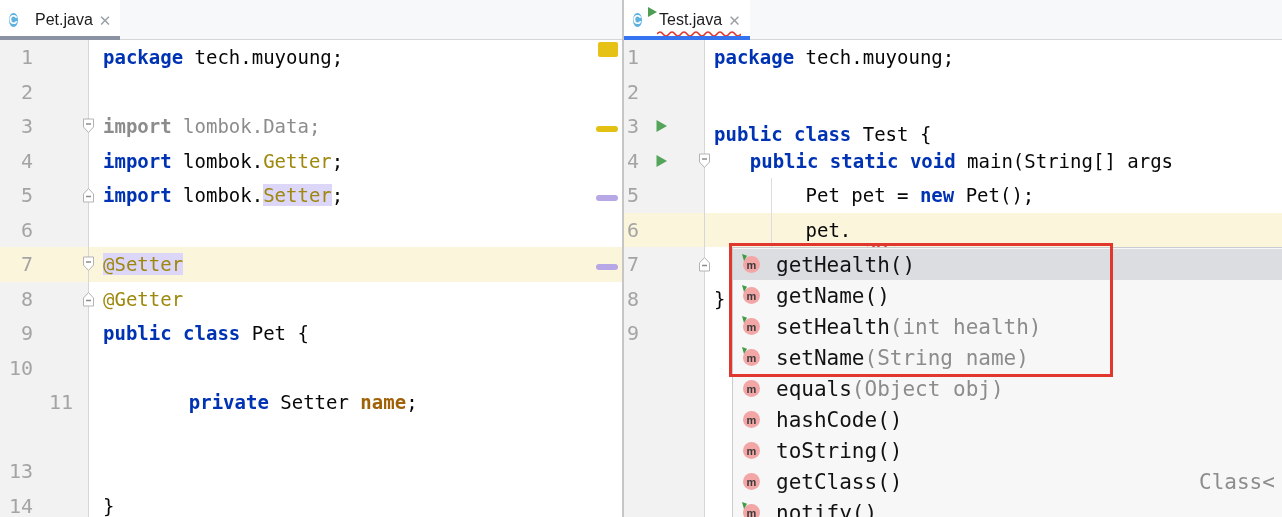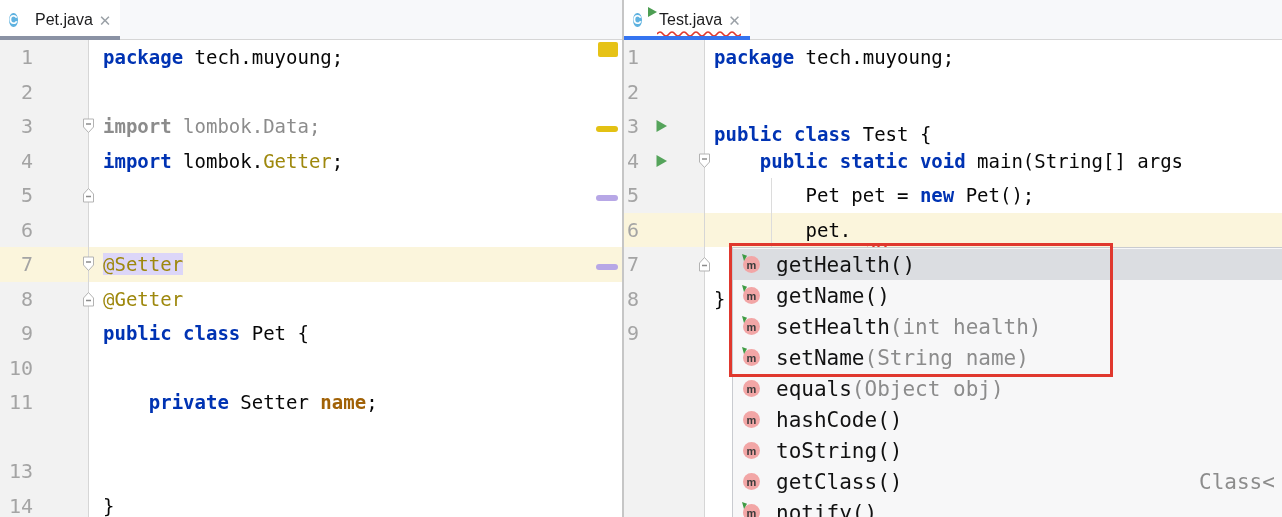--- a/index.html
+++ b/index.html
@@ -100,33 +100,33 @@
     <div class="row" style="top: 0px;"><span class="lnum" style="width: 33px;">1</span><span class="codetext" style="left: 103px;"><span class="tk-kw">package</span><span class="tk-pl"> tech.muyoung;</span></span></div>
         <div class="row" style="top: 34.5px;"><span class="lnum" style="width: 33px;">2</span></div>
         <div class="row" style="top: 69px;"><span class="lnum" style="width: 33px;">3</span><span class="gicon" style="left: 81px;"><svg width="15" height="17" viewBox="0 0 15 17">
               <path d="M2.5 1.5 h10 v8 l-5 5.5 l-5 -5.5 z" fill="#ffffff" stroke="#b3b3b3"></path>
               <path d="M5 6.5 h5" stroke="#8c8c8c" stroke-width="1.4"></path>
             </svg></span><span class="codetext" style="left: 103px;"><span class="tk-grb">import</span><span class="tk-gr"> lombok.Data;</span></span></div>
         <div class="row" style="top: 103.5px;"><span class="lnum" style="width: 33px;">4</span><span class="codetext" style="left: 103px;"><span class="tk-kw">import</span><span class="tk-pl"> lombok.</span><span class="tk-an">Getter</span><span class="tk-pl">;</span></span></div>
         <div class="row" style="top: 138px;"><span class="lnum" style="width: 33px;">5</span><span class="gicon" style="left: 81px;"><svg width="15" height="17" viewBox="0 0 15 17">
               <path d="M7.5 2 l5 5.5 v8 h-10 v-8 z" fill="#ffffff" stroke="#b3b3b3"></path>
               <path d="M5 10 h5" stroke="#8c8c8c" stroke-width="1.4"></path>
-            </svg></span></div>
+            </svg></span><span class="codetext" style="left: 103px;"><span class="tk-kw">import</span><span class="tk-pl"> lombok.</span><span class="tk-anh">Setter</span><span class="tk-pl">;</span></span></div>
         <div class="row" style="top: 172.5px;"><span class="lnum" style="width: 33px;">6</span></div>
         <div class="row cream" style="top: 207px;"><span class="lnum" style="width: 33px;">7</span><span class="gicon" style="left: 81px;"><svg width="15" height="17" viewBox="0 0 15 17">
               <path d="M2.5 1.5 h10 v8 l-5 5.5 l-5 -5.5 z" fill="#ffffff" stroke="#b3b3b3"></path>
               <path d="M5 6.5 h5" stroke="#8c8c8c" stroke-width="1.4"></path>
             </svg></span><span class="codetext" style="left: 103px;"><span class="tk-anh">@Setter</span></span></div>
         <div class="row" style="top: 241.5px;"><span class="lnum" style="width: 33px;">8</span><span class="gicon" style="left: 81px;"><svg width="15" height="17" viewBox="0 0 15 17">
               <path d="M7.5 2 l5 5.5 v8 h-10 v-8 z" fill="#ffffff" stroke="#b3b3b3"></path>
               <path d="M5 10 h5" stroke="#8c8c8c" stroke-width="1.4"></path>
             </svg></span><span class="codetext" style="left: 103px;"><span class="tk-an">@Getter</span></span></div>
         <div class="row" style="top: 276px;"><span class="lnum" style="width: 33px;">9</span><span class="codetext" style="left: 103px;"><span class="tk-kw">public class</span><span class="tk-pl"> Pet {</span></span></div>
         <div class="row" style="top: 310.5px;"><span class="lnum" style="width: 33px;">10</span></div>
-        <div class="row" style="top: 345px;"><span class="lnum" style="width: 33px;">11</span><span class="codetext" style="left: 103px;"><span class="tk-pl">    </span><span class="tk-kw">private</span><span class="tk-pl"> Setter </span><span class="tk-fl">name</span><span class="tk-pl">;</span></span></div>
+        <div class="row" style="top: 345px; margin-left: 40px;"><span class="lnum" style="width: 33px;">11</span><span class="codetext" style="left: 103px;"><span class="tk-pl">    </span><span class="tk-kw">private</span><span class="tk-pl"> Setter </span><span class="tk-fl">name</span><span class="tk-pl">;</span></span></div>
         <div class="row" style="top: 414px;"><span class="lnum" style="width: 33px;">13</span></div>
         <div class="row" style="top: 448.5px;"><span class="lnum" style="width: 33px;">14</span><span class="codetext" style="left: 103px;"><span class="tk-pl">}</span></span></div>
       </div>
   </div>
 
   <div class="divider"></div>
 
   <div class="pane" id="pane-right">
     <div class="tabbar">
       <div class="tab" id="tab-right">
@@ -164,21 +164,21 @@
     <div class="row" style="top: 0px;"><span class="lnum" style="width: 15px;">1</span><span class="codetext" style="left: 90px;"><span class="tk-kw">package</span><span class="tk-pl"> tech.muyoung;</span></span></div>
         <div class="row" style="top: 34.5px;"><span class="lnum" style="width: 15px;">2</span></div>
         <div class="row" style="top: 69px;"><span class="lnum" style="width: 15px;">3</span><span class="gicon" style="left: 31px;"><svg width="13" height="14" viewBox="0 0 13 14">
               <path d="M1.5 1 L12 7 L1.5 13 z" fill="#55a45b"></path>
             </svg></span><span class="codetext" style="left: 90px; margin-top: 8px;"><span class="tk-kw">public class</span><span class="tk-pl"> Test {</span></span></div>
         <div class="row" style="top: 103.5px;"><span class="lnum" style="width: 15px;">4</span><span class="gicon" style="left: 31px;"><svg width="13" height="14" viewBox="0 0 13 14">
               <path d="M1.5 1 L12 7 L1.5 13 z" fill="#55a45b"></path>
             </svg></span><span class="gicon" style="left: 73px;"><svg width="15" height="17" viewBox="0 0 15 17">
               <path d="M2.5 1.5 h10 v8 l-5 5.5 l-5 -5.5 z" fill="#ffffff" stroke="#b3b3b3"></path>
               <path d="M5 6.5 h5" stroke="#8c8c8c" stroke-width="1.4"></path>
-            </svg></span><span class="codetext" style="left: 90px;"><span class="tk-pl">    </span><span class="tk-kw">public static void</span><span class="tk-pl"> main(String[] args</span></span></div>
+            </svg></span><span class="codetext" style="left: 80px;"><span class="tk-pl">    </span><span class="tk-kw">public static void</span><span class="tk-pl"> main(String[] args</span></span></div>
         <div class="row" style="top: 138px;"><span class="lnum" style="width: 15px;">5</span><span class="codetext" style="left: 90px;"><span class="tk-pl">        Pet pet = </span><span class="tk-kw">new</span><span class="tk-pl"> Pet();</span></span></div>
         <div class="row cream" style="top: 172.5px;"><span class="lnum" style="width: 15px;">6</span><span class="codetext" style="left: 90px;"><span class="tk-pl">        pet.</span></span></div>
         <div class="row" style="top: 207px;"><span class="lnum" style="width: 15px;">7</span><span class="gicon" style="left: 73px;"><svg width="15" height="17" viewBox="0 0 15 17">
               <path d="M7.5 2 l5 5.5 v8 h-10 v-8 z" fill="#ffffff" stroke="#b3b3b3"></path>
               <path d="M5 10 h5" stroke="#8c8c8c" stroke-width="1.4"></path>
             </svg></span></div>
         <div class="row" style="top: 241.5px;"><span class="lnum" style="width: 15px;">8</span><span class="codetext" style="left: 90px;"><span class="tk-pl">}</span></span></div>
         <div class="row" style="top: 276px;"><span class="lnum" style="width: 15px;">9</span></div>
       </div>
   </div>

